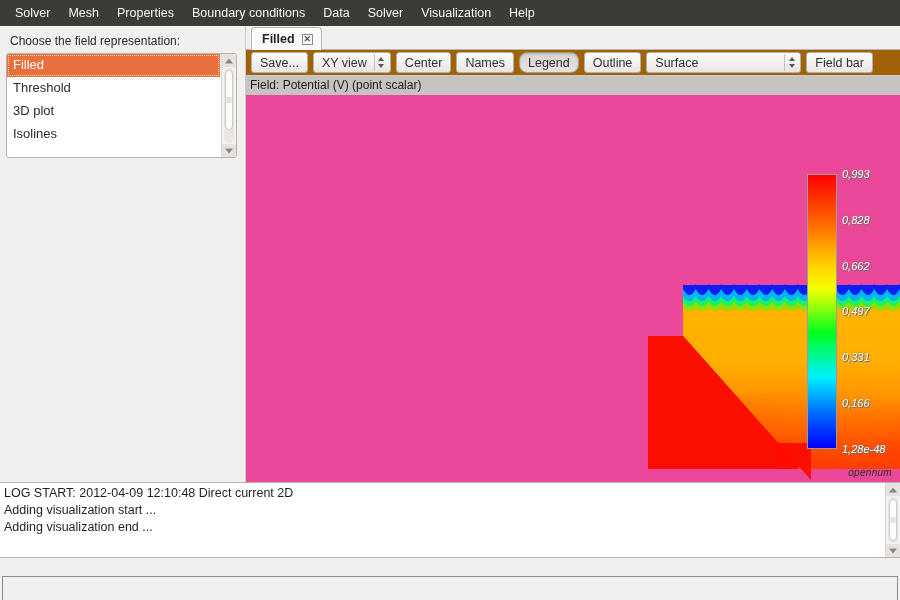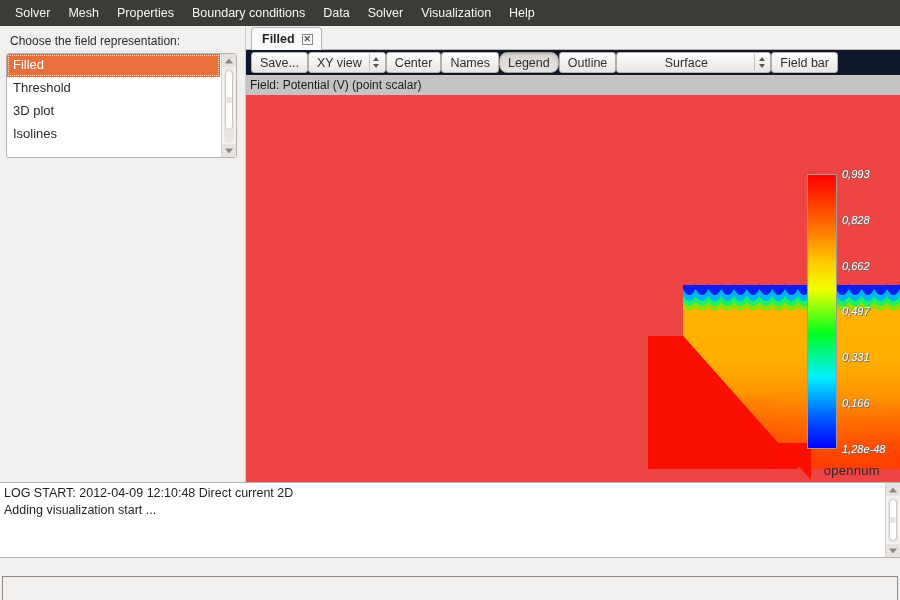--- a/index.html
+++ b/index.html
@@ -154,22 +154,23 @@
     line-height: 9px;
     text-align: center;
     cursor: pointer;
   }
 
   
   #toolbar {
     height: 26px;
     display: flex;
     align-items: center;
+    gap: 5px;
     padding: 0 5px;
-    background: #0f172a;
+    background: #a16207;
     border-bottom: 1px solid #cdc9c5;
   }
   .tbtn {
     height: 21px;
     padding: 0 8px;
     font-size: 12.5px;
     color: #2f2f2f;
     background: linear-gradient(#fdfdfd,#e9e6e3);
     border: 1px solid #b4b0ac;
     border-radius: 3px;
@@ -187,21 +188,21 @@
     height: 21px;
     display: flex; align-items: center;
     background: linear-gradient(#fdfdfd,#e9e6e3);
     border: 1px solid #b4b0ac;
     border-radius: 3px;
     padding: 0 2px 0 8px;
     font-size: 12.5px;
     color: #2f2f2f;
     cursor: default;
   }
-  .spinbox .sv { white-space: nowrap; text-align: center; }
+  .spinbox .sv { white-space: nowrap; }
   .spin-arrows {
     width: 14px; height: 17px;
     margin-left: 7px;
     border-left: 1px solid #c6c2be;
     position: relative;
   }
   .spin-arrows .sa {
     position: absolute; left: 50%;
     width: 0; height: 0;
     border-left: 3.5px solid transparent;
@@ -217,21 +218,21 @@
     font-size: 12px;
     color: #1c1c1c;
     padding: 2px 0 0 4px;
     background: #c6c4c2;
   }
 
   
   #canvas {
     position: relative;
     flex: 1;
-    background: #ef4444;
+    background: #ec4899;
     overflow: hidden;
   }
   #plotsvg { position: absolute; left: 0; top: 0; }
 
   
   #colorbar {
     position: absolute;
     left: 561px; top: 79px;
     width: 30px; height: 275px;
     border: 1px solid #9d9b99;
@@ -242,24 +243,25 @@
     left: 596px;
     font-size: 11px;
     font-style: italic;
     color: #ffffff;
     text-shadow: 0 0 2px #6d6b69, 1px 1px 0 #73716f;
     white-space: nowrap;
     transform: translateY(-50%);
   }
   #watermark {
     position: absolute;
-    right: 20px; bottom: 4px;
-    font-size: 13px;
+    right: 8px; bottom: 4px;
+    font-size: 10px;
     color: #2a2a2a;
     letter-spacing: .3px;
+    font-style: italic;
   }
 
   
   #logpanel {
     position: relative;
     height: 76px;
     margin: 0;
     background: #ffffff;
     border-top: 1px solid #b6b2ae;
     border-bottom: 1px solid #b6b2ae;
@@ -436,20 +438,21 @@
 
       <div id="watermark">opennum</div>
     </div>
   </div>
 </div>
 
 <div id="logpanel">
   <div id="logtext">
     <div>LOG START: 2012-04-09 12:10:48 Direct current 2D</div>
     <div>Adding visualization start ...</div>
+    <div>Adding visualization end ...</div>
   </div>
 
   <div class="vscroll">
     <div class="sb-btn up">
       <span class="arrow up"></span>
     </div>
     <div class="sb-track">
       <div class="sb-thumb" style="top:2px;bottom:2px;">
         <span class="sb-grip">
             <i></i>

